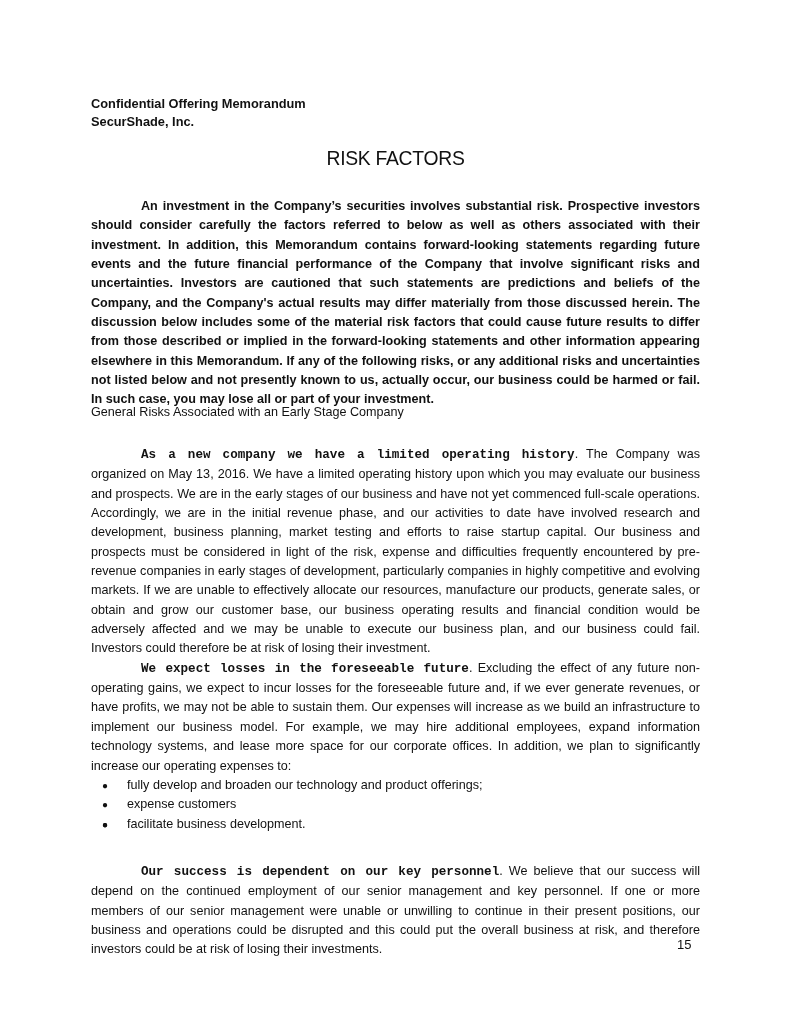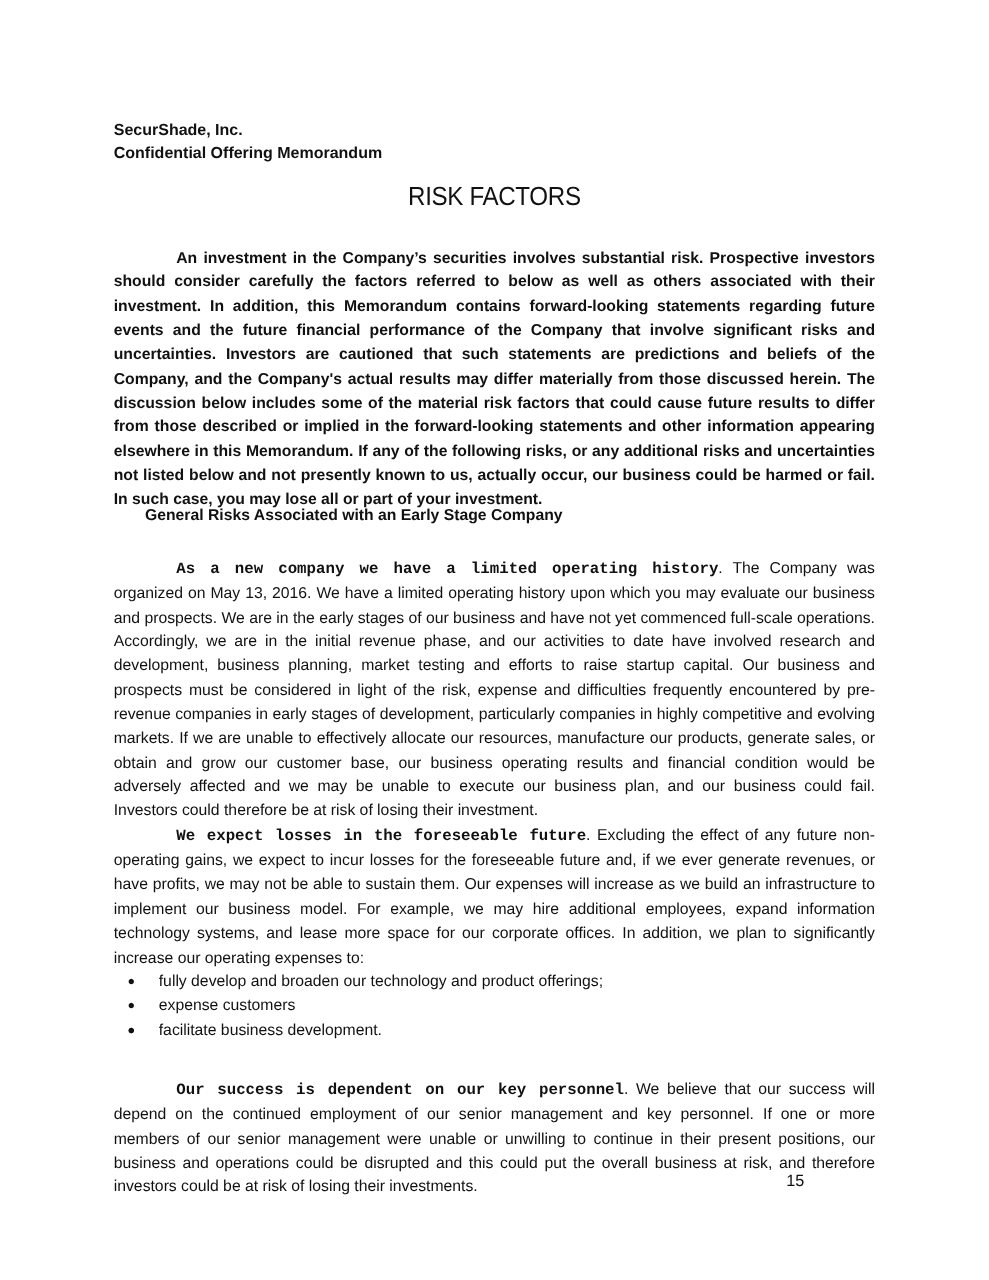--- a/index.html
+++ b/index.html
@@ -4,34 +4,34 @@
   <style>
     html, body { margin: 0; padding: 0; background: #ffffff; }
     body { width: 791px; height: 1024px; position: relative; overflow: hidden; color: #111; }
     .page { position: absolute; left: 0; top: 0; width: 791px; height: 1024px; background: #fff; }
     .content { position: absolute; left: 91px; width: 609px; font-family: "Liberation Sans", sans-serif; font-size: 12.6px; line-height: 19.35px; }
     .hdr { position: absolute; left: 91px; top: 95px; font-family: "Liberation Sans", sans-serif; font-weight: bold; font-size: 12.8px; line-height: 18px; }
     .title { position: absolute; left: 0; width: 791px; top: 146px; text-align: center; font-family: "Liberation Sans", sans-serif; font-size: 21px; letter-spacing: -0.3px; transform: scaleX(0.92); }
     p { margin: 0; text-align: justify; }
     .indent { text-indent: 50px; }
     b { font-weight: bold; font-family: Liberation Mono, monospace; }
-    .section-heading { font-weight: bold; margin-left: 25px; }
+    .section-heading { font-weight: normal; }
     ul { margin: 0; padding: 0; list-style: none; }
     ul li { position: relative; padding-left: 36px; }
     ul li .bullet { position: absolute; left: 11px; top: 0; font-size: 10px; }
-    .pagenum { position: absolute; left: 629px; top: 937px; font-family: "Liberation Sans", sans-serif; font-size: 13px; }
+    .pagenum { position: absolute; left: 677px; top: 937px; font-family: "Liberation Sans", sans-serif; font-size: 13px; }
   </style>
 </head>
 <body>
 
 <div class="page">
 
   <div class="hdr">
+    <div>Confidential Offering Memorandum</div>
     <div>SecurShade, Inc.</div>
-    <div>Confidential Offering Memorandum</div>
   </div>
 
   <div class="title">RISK FACTORS</div>
 
   <div class="content" style="top:197px;font-weight:bold;">
     <p class="indent">An investment in the Company’s securities involves substantial risk. Prospective investors should consider carefully the factors referred to below as well as others associated with their investment. In addition, this Memorandum contains forward-looking statements regarding future events and the future financial performance of the Company that involve significant risks and uncertainties. Investors are cautioned that such statements are predictions and beliefs of the Company, and the Company's actual results may differ materially from those discussed herein. The discussion below includes some of the material risk factors that could cause future results to differ from those described or implied in the forward-looking statements and other information appearing elsewhere in this Memorandum. If any of the following risks, or any additional risks and uncertainties not listed below and not presently known to us, actually occur, our business could be harmed or fail. In such case, you may lose all or part of your investment.</p>
   </div>
 
   <div class="content" style="top:403px;">
     <p class="section-heading">General Risks Associated with an Early Stage Company</p>

